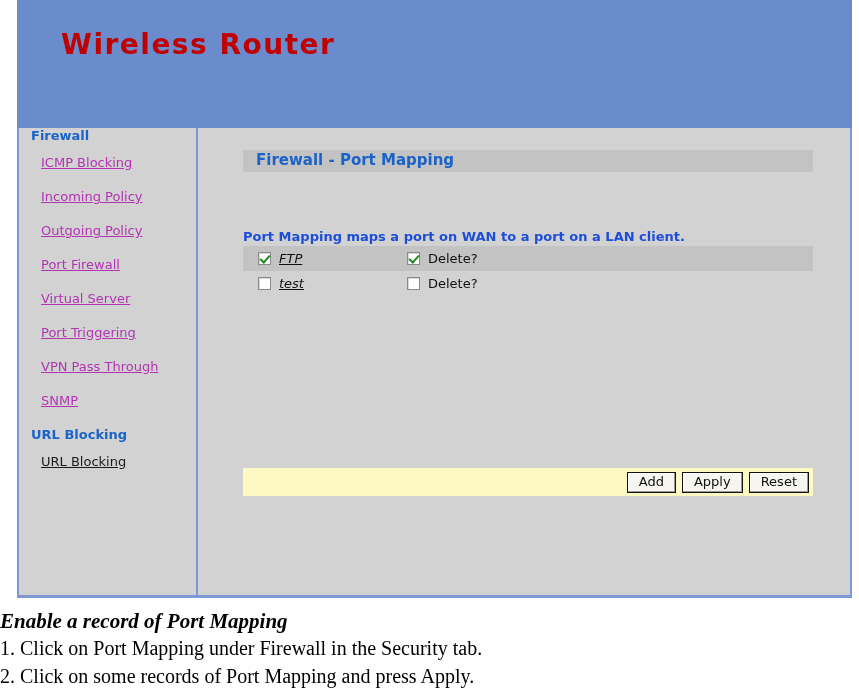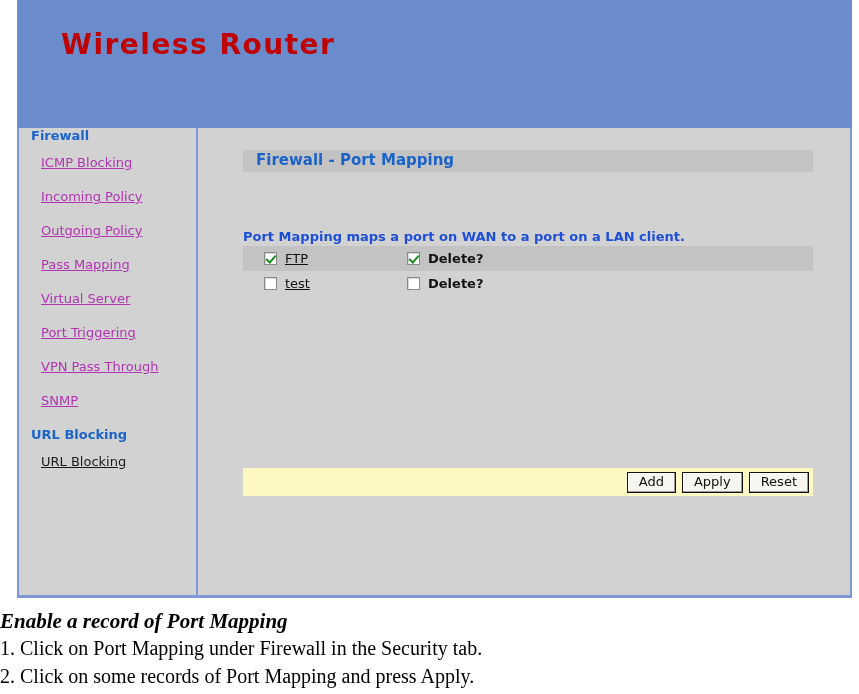--- a/index.html
+++ b/index.html
@@ -168,22 +168,23 @@
     height: 25px;
     display: flex;
     align-items: center;
   }
   .record-row.striped { background: #c3c3c3; }
   .cell-name {
     width: 164px;
     flex: 0 0 164px;
     display: flex;
     align-items: center;
-    padding-left: 21px;
-    box-sizing: border-box;
+    padding-left: 15px;
+    box-sizing: border-box;
+    font-style: italic;
   }
   .cell-delete {
     display: flex;
     align-items: center;
   }
   .cbox {
     width: 13px;
     height: 13px;
     flex: 0 0 13px;
     background: #ffffff;
@@ -209,21 +210,20 @@
     font-size: 13px;
     color: #111111;
     text-decoration: underline;
     cursor: pointer;
     font-family: "DejaVu Sans", sans-serif;
     white-space: nowrap;
   }
   .record-label.plain {
     text-decoration: none;
     cursor: default;
-    font-weight: bold;
   }
 
   
   #button-bar {
     position: absolute;
     left: 45px;
     top: 340px;
     width: 570px;
     height: 28px;
     background: #fef9c3;
@@ -279,21 +279,21 @@
   </div>
 
 
   <div id="page-body">
 
     <div id="sidebar">
         <div class="side-group-title">Firewall</div>
         <div class="side-link">ICMP Blocking</div>
         <div class="side-link">Incoming Policy</div>
         <div class="side-link">Outgoing Policy</div>
-        <div class="side-link">Pass Mapping</div>
+        <div class="side-link">Port Firewall</div>
         <div class="side-link">Virtual Server</div>
         <div class="side-link">Port Triggering</div>
         <div class="side-link">VPN Pass Through</div>
         <div class="side-link">SNMP</div>
         <div class="side-group-title">URL Blocking</div>
         <div class="side-link visited">URL Blocking</div>
       </div>
 
     <div id="content">
 

